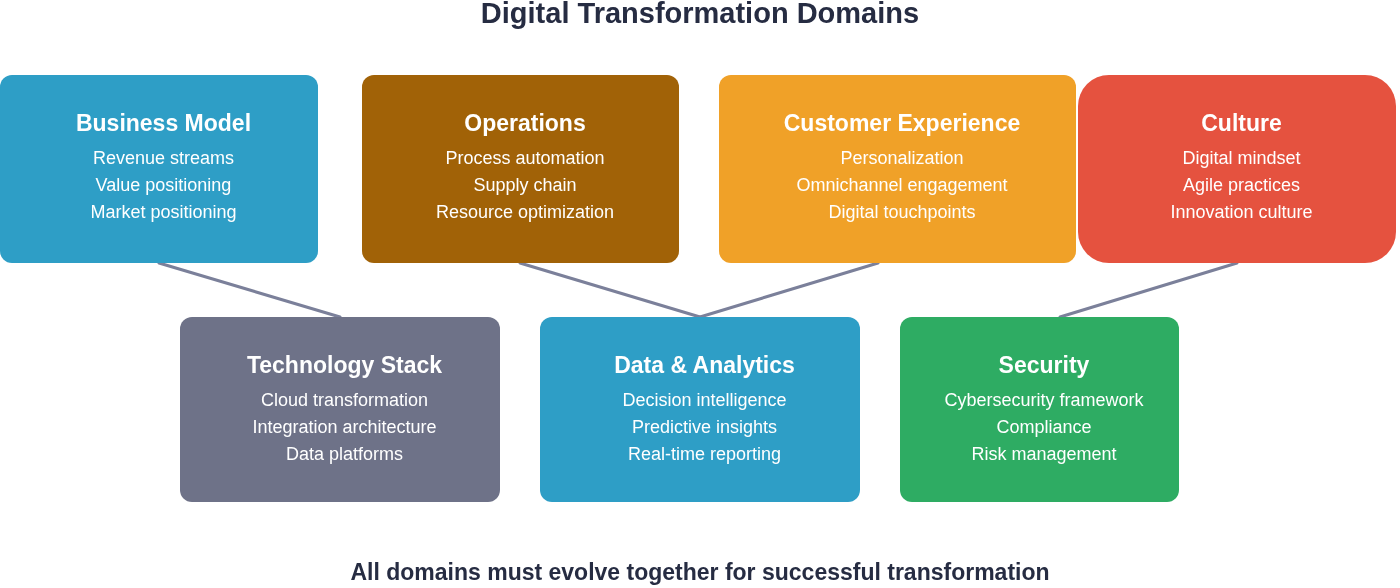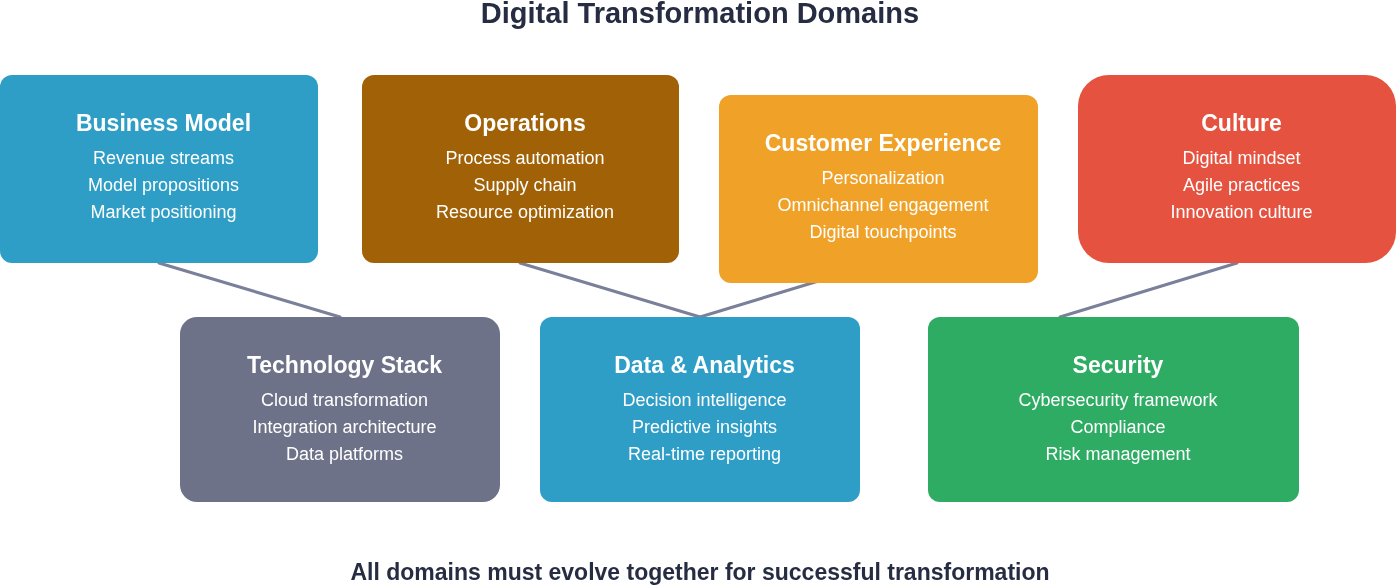--- a/index.html
+++ b/index.html
@@ -47,25 +47,25 @@
     margin-bottom: 8px;
   }
   .card-item {
     font-size: 18px;
     line-height: 27px;
     font-weight: normal;
   }
   
   .card-1 { left: 0px;    top: 75px;  width: 318px; height: 188px; }
   .card-2 { left: 362px;  top: 75px;  width: 317px; height: 188px; }
-  .card-3 { left: 719px;  top: 75px;  width: 319px; height: 188px; margin-top: 20px; }
+  .card-3 { left: 719px;  top: 75px;  width: 357px; height: 188px; }
   .card-4 { left: 1078px; top: 75px;  width: 318px; height: 188px; border-radius: 31px; }
-  .card-5 { left: 180px;  top: 317px; width: 320px; height: 185px; border-radius: 17px; }
+  .card-5 { left: 180px;  top: 317px; width: 320px; height: 185px; }
   .card-6 { left: 540px;  top: 317px; width: 320px; height: 185px; }
-  .card-7 { left: 900px;  top: 317px; width: 371px; height: 185px; margin-left: 28px; }
+  .card-7 { left: 900px;  top: 317px; width: 279px; height: 185px; }
   .diagram-footer {
     position: absolute;
     top: 559px;
     left: 0;
     width: 100%;
     text-align: center;
     font-size: 23px;
     line-height: 26px;
     font-weight: bold;
     color: #262C42;
@@ -81,21 +81,21 @@
   <svg class="connectors" viewBox="0 0 1400 588" aria-hidden="true">
     <line x1="159" y1="263" x2="340" y2="317" stroke="#7B809A"></line>
     <line x1="520" y1="263" x2="700" y2="317" stroke="#7B809A"></line>
     <line x1="878" y1="263" x2="700" y2="317" stroke="#7B809A"></line>
     <line x1="1237" y1="263" x2="1060" y2="317" stroke="#7B809A"></line>
   </svg>
 
   <div class="card card-1" style="background-color: rgb(46, 158, 198);">
     <div class="card-title">Business Model</div>
     <div class="card-item">Revenue streams</div>
-    <div class="card-item">Model propositions</div>
+    <div class="card-item">Value positioning</div>
     <div class="card-item">Market positioning</div>
   </div>
 
   <div class="card card-2" style="background-color: #a16207;">
     <div class="card-title">Operations</div>
     <div class="card-item">Process automation</div>
     <div class="card-item">Supply chain</div>
     <div class="card-item">Resource optimization</div>
   </div>
 

